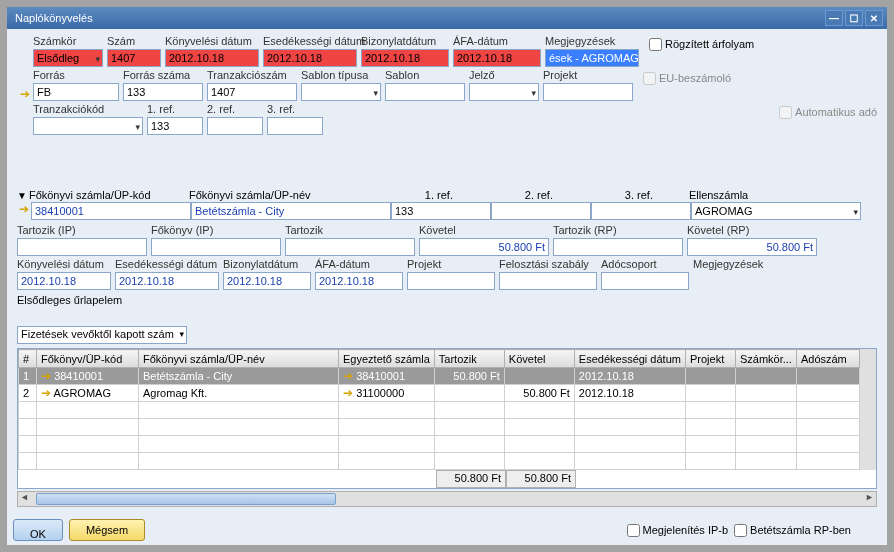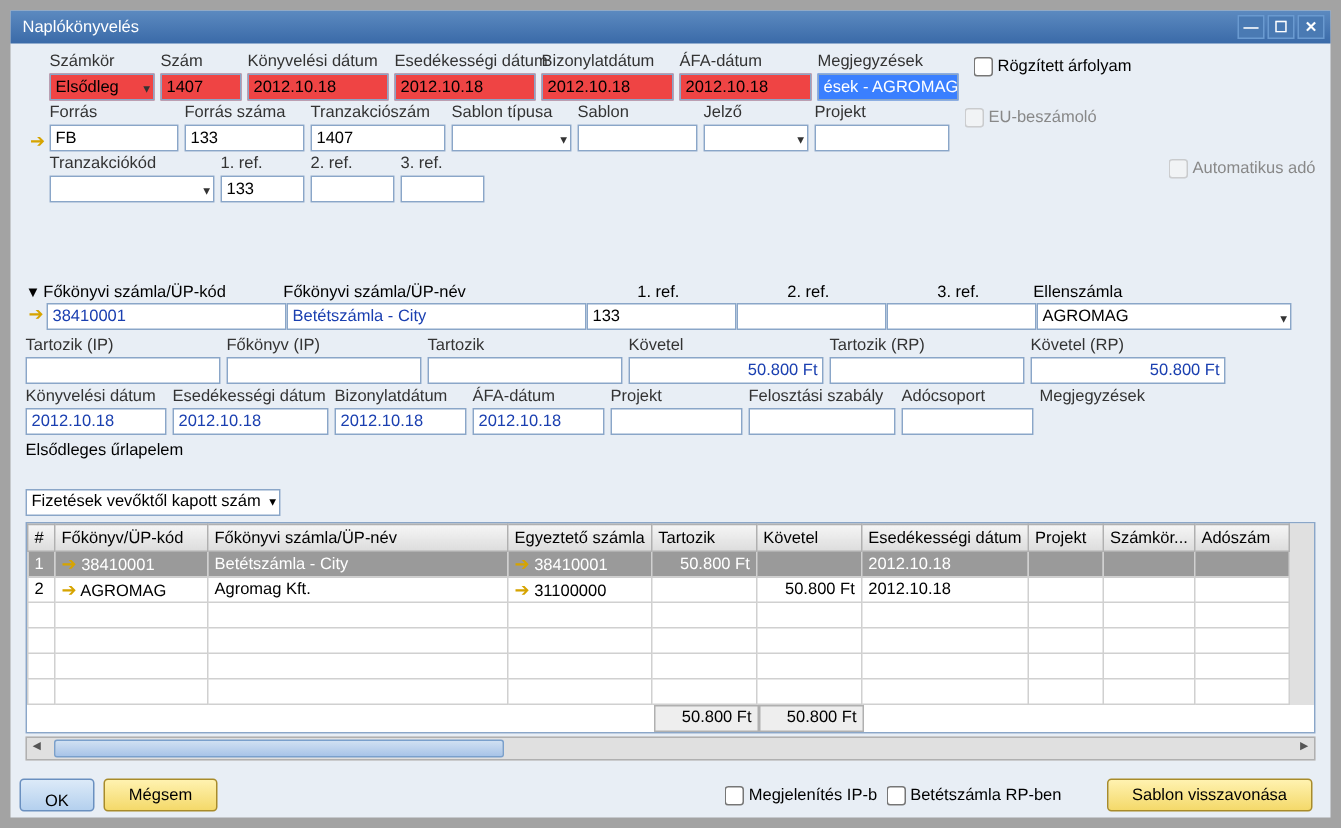--- a/index.html
+++ b/index.html
@@ -364,17 +364,14 @@
     <div style="flex:1"></div>
     <div class="cb">
         <input type="checkbox" style="">
         <span>Megjelenítés IP-b</span>
       </div>
     <div class="cb">
         <input type="checkbox" style="">
         <span>Betétszámla RP-ben</span>
       </div>
     <div style="width:30px"></div>
-    <div class="btn">
-        <span>Sablon visszavonása</span>
-      </div>
   </div>
 </div>
 
 </body></html>

